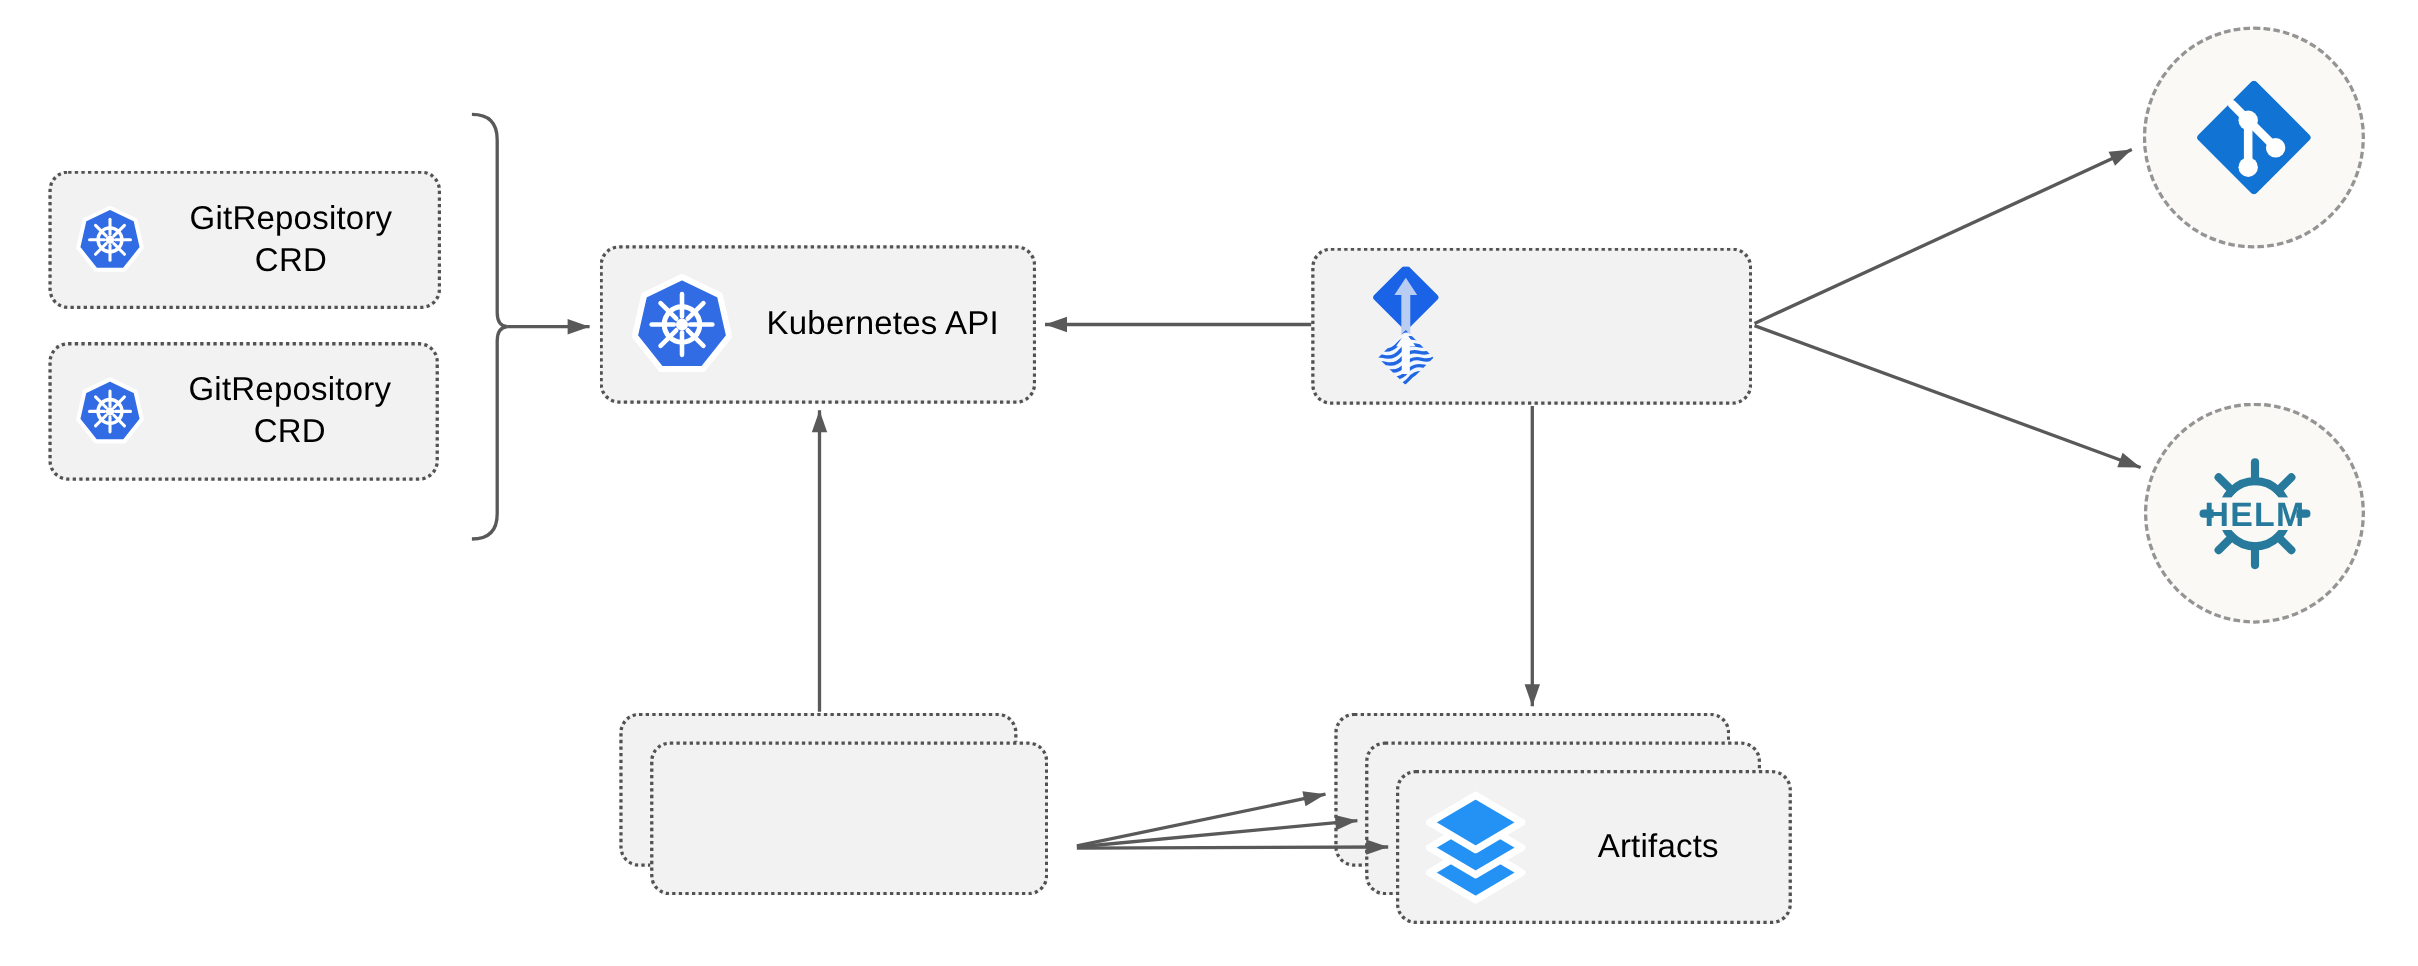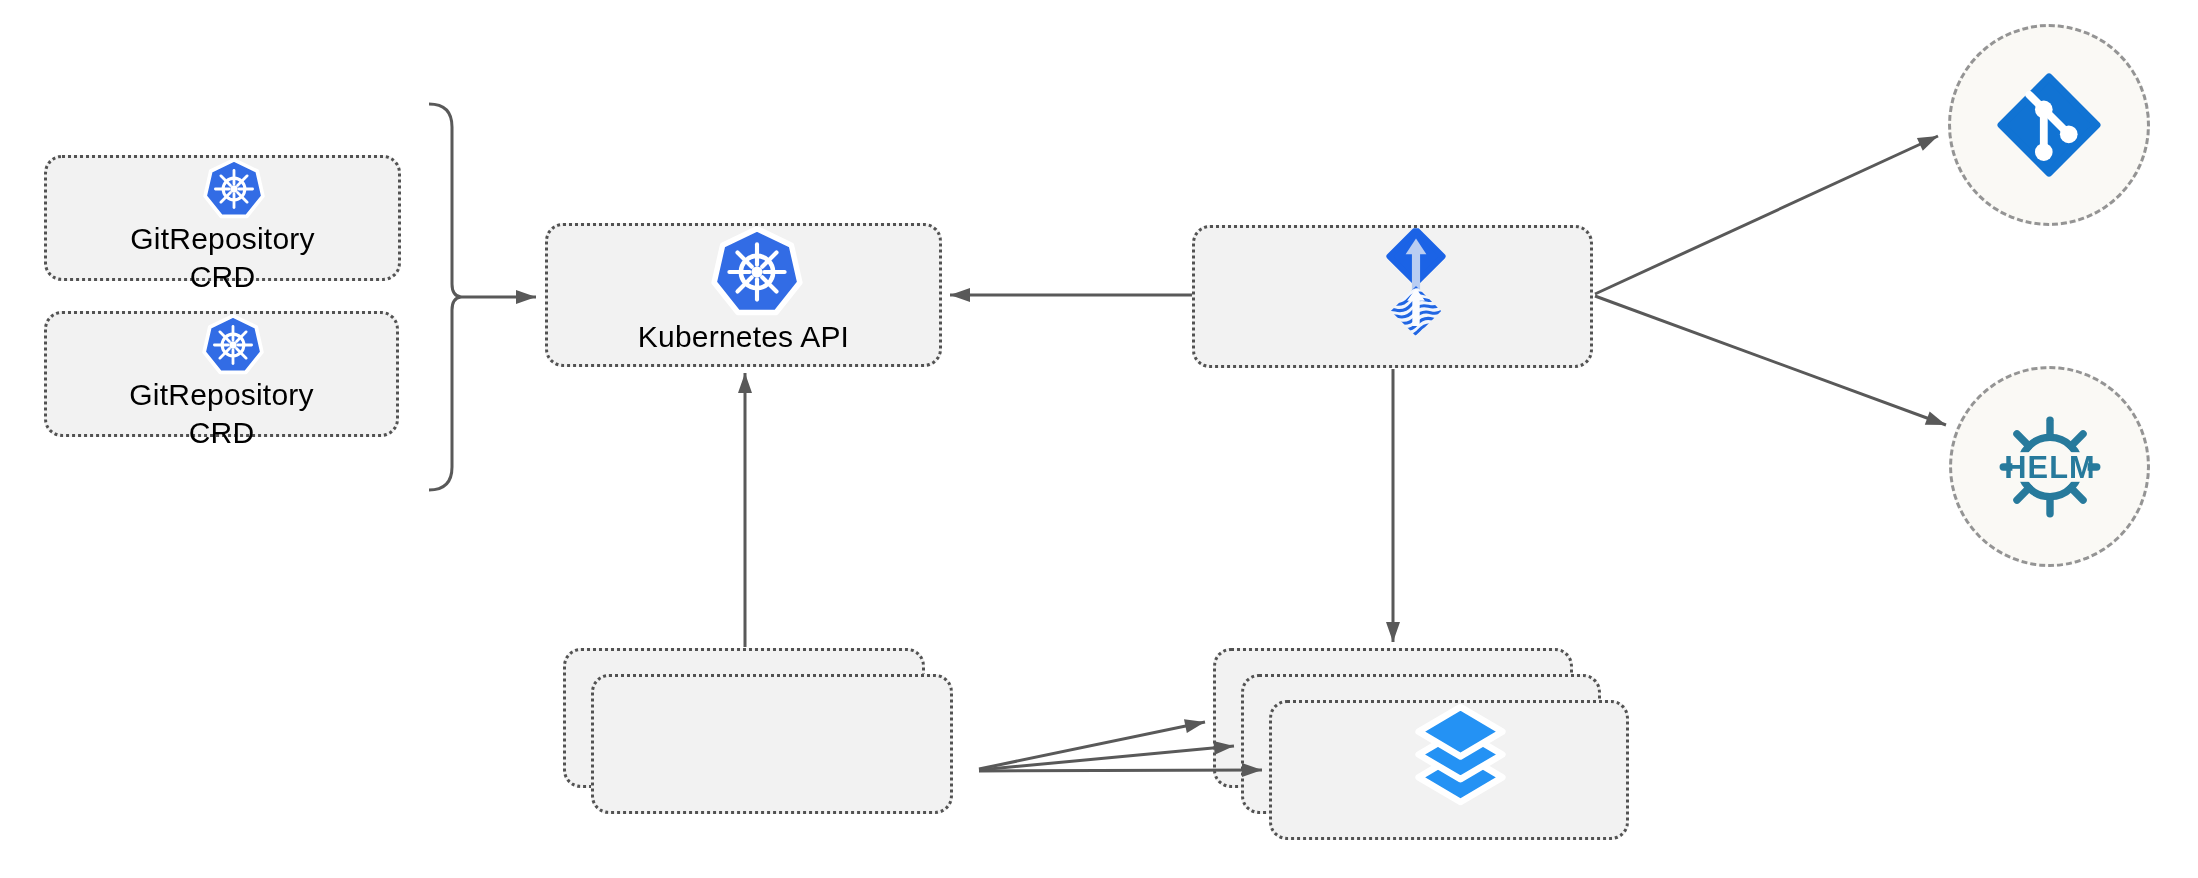--- a/index.html
+++ b/index.html
@@ -3,21 +3,21 @@
 <meta charset="utf-8">
 <style>
   html,body{margin:0;padding:0;background:#ffffff;}
   .canvas{
     position:relative;width:2198px;height:878px;background:#ffffff;
     font-family:"Liberation Sans",sans-serif;color:#000;overflow:hidden;
   }
   .node{
     position:absolute;box-sizing:border-box;background:#f2f2f2;
     border:3px dotted #525252;border-radius:18px;
-    display:flex;align-items:center;flex-direction:column;
+    display:flex;align-items:center;
   }
   .node .label{
     flex:1;text-align:center;font-size:30px;line-height:38px;letter-spacing:.2px;
   }
   .stack-back{border-radius:18px;}
   .circle-node{
     position:absolute;box-sizing:border-box;background:#faf9f5;
     border:3px dashed #949494;border-radius:50%;
     display:flex;align-items:center;justify-content:center;
   }
@@ -143,20 +143,21 @@
 
   <div class="node stack-back" style="left:563px;top:648px;width:362px;height:140px;"></div>
   <div class="node stack-back" style="left:591px;top:674px;width:362px;height:140px;"></div>
 
   <div class="node stack-back" style="left:1213px;top:648px;width:360px;height:140px;"></div>
   <div class="node stack-back" style="left:1241px;top:674px;width:360px;height:140px;"></div>
   <div class="node" style="left:1269px;top:700px;width:360px;height:140px;">
     <svg class="iconsvg" style="width:95px;height:103px;margin-left:22px;" viewBox="0 0 100 108">
         <use href="#sym-layers"></use>
       </svg>
+    <div class="label">Artifacts</div>
   </div>
 
   <div class="circle-node" style="left:1948px;top:24px;width:202px;height:202px;">
     <svg class="iconsvg" style="width:104px;height:104px;" viewBox="0 0 100 100">
         <use href="#sym-git"></use>
       </svg>
   </div>
 
   <div class="circle-node" style="left:1949px;top:366px;width:201px;height:201px;">
     <svg class="iconsvg" style="width:114px;height:114px;" viewBox="0 0 100 100">

